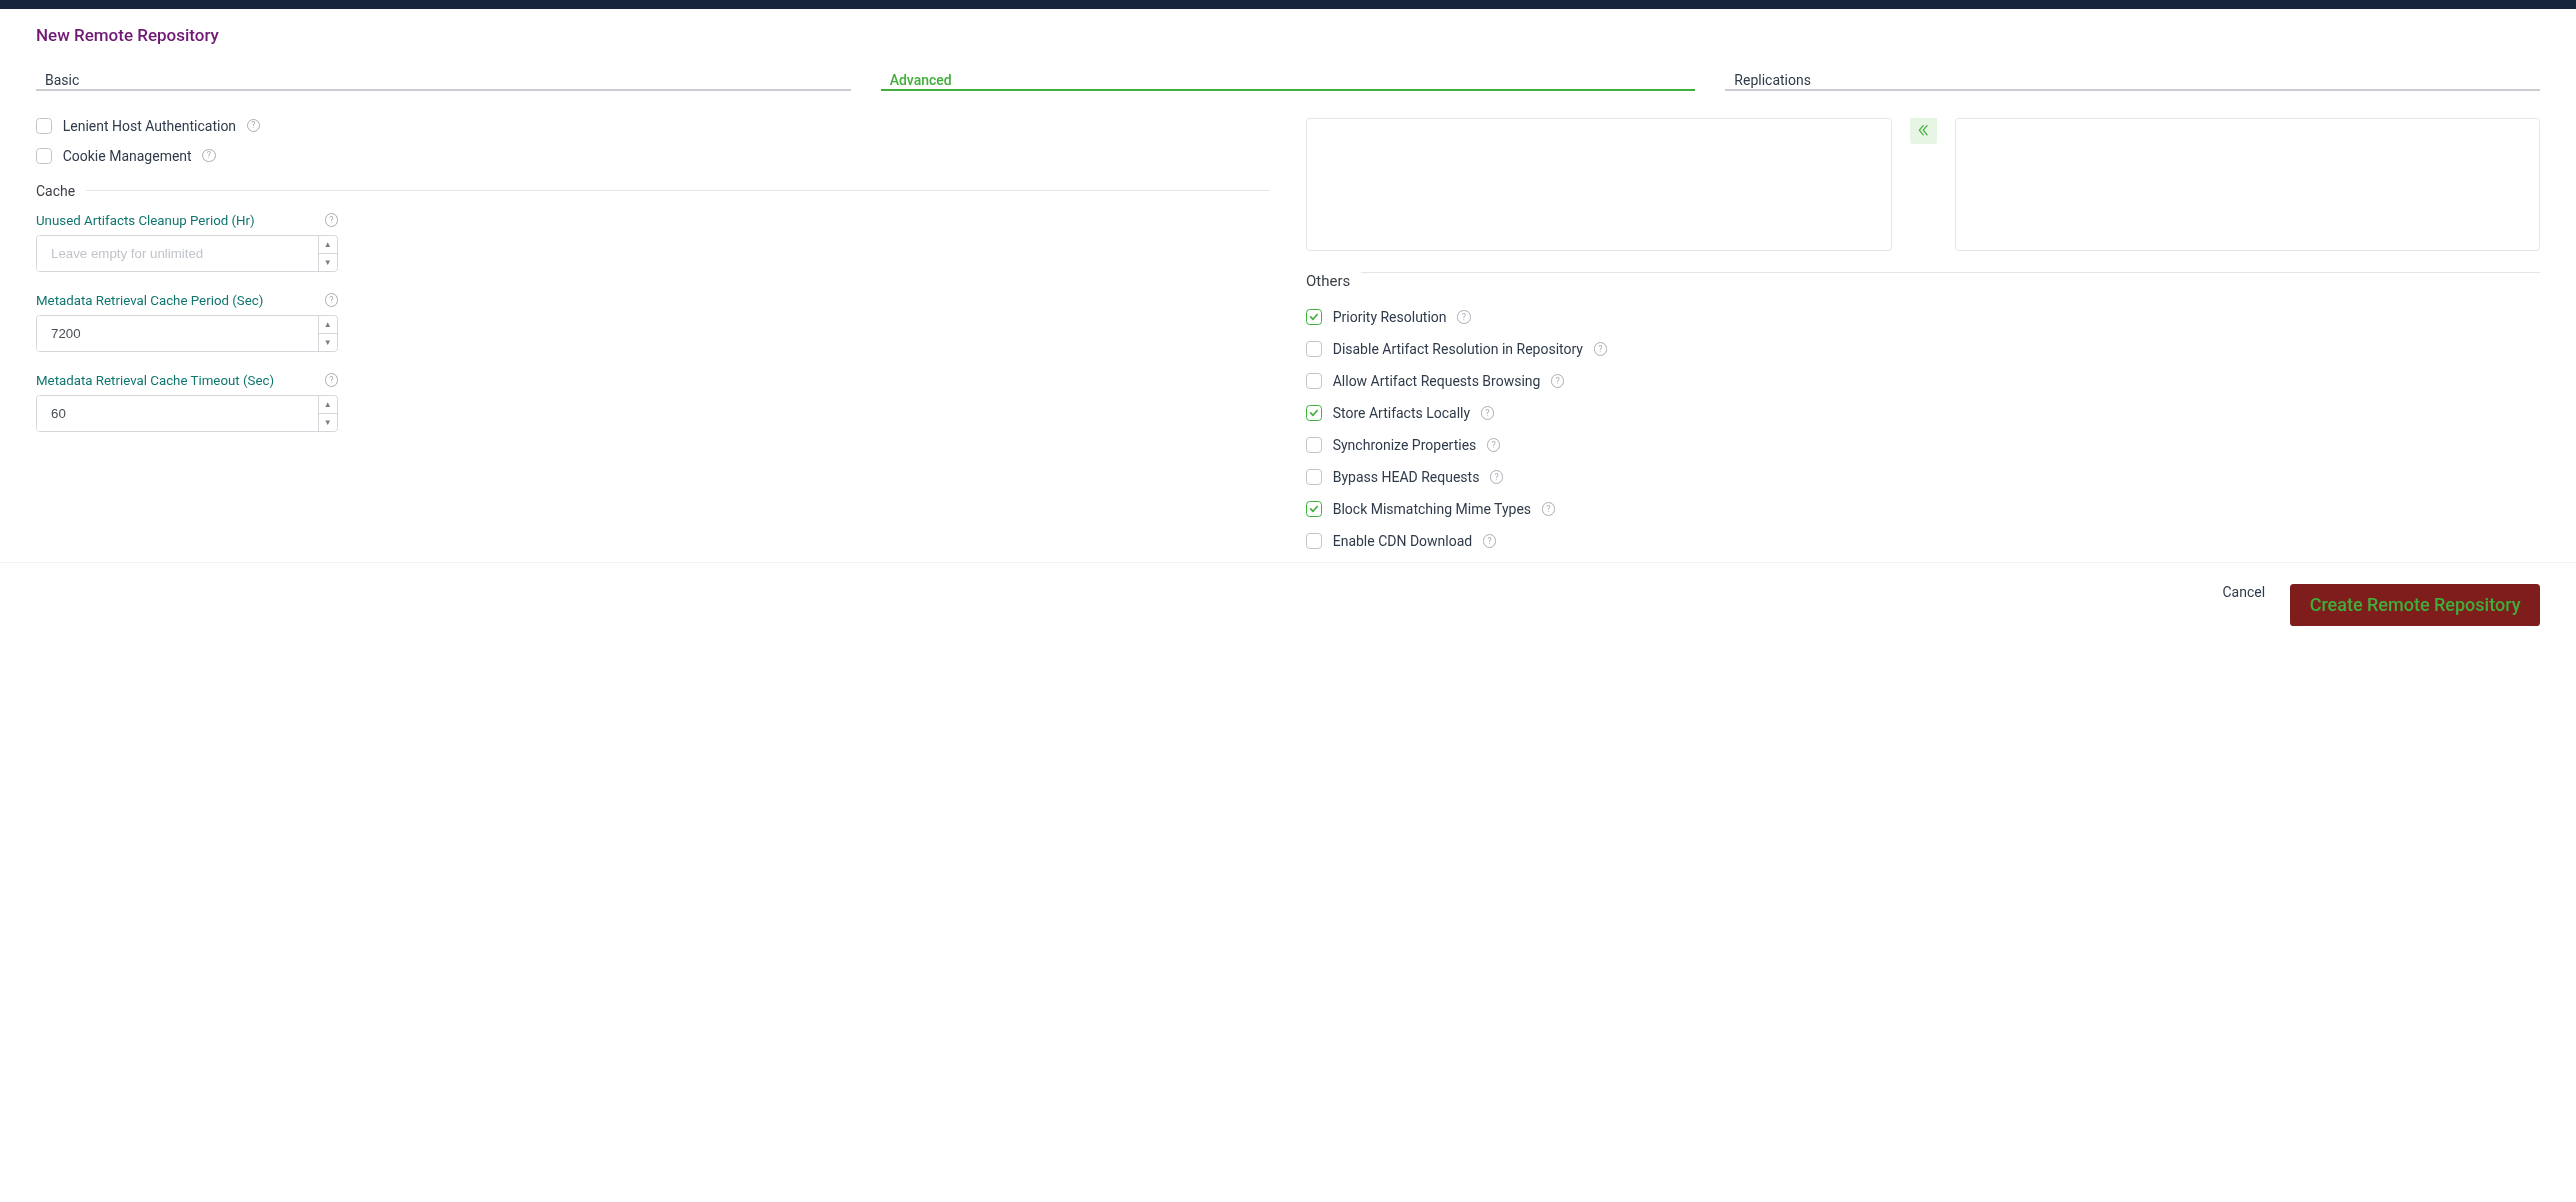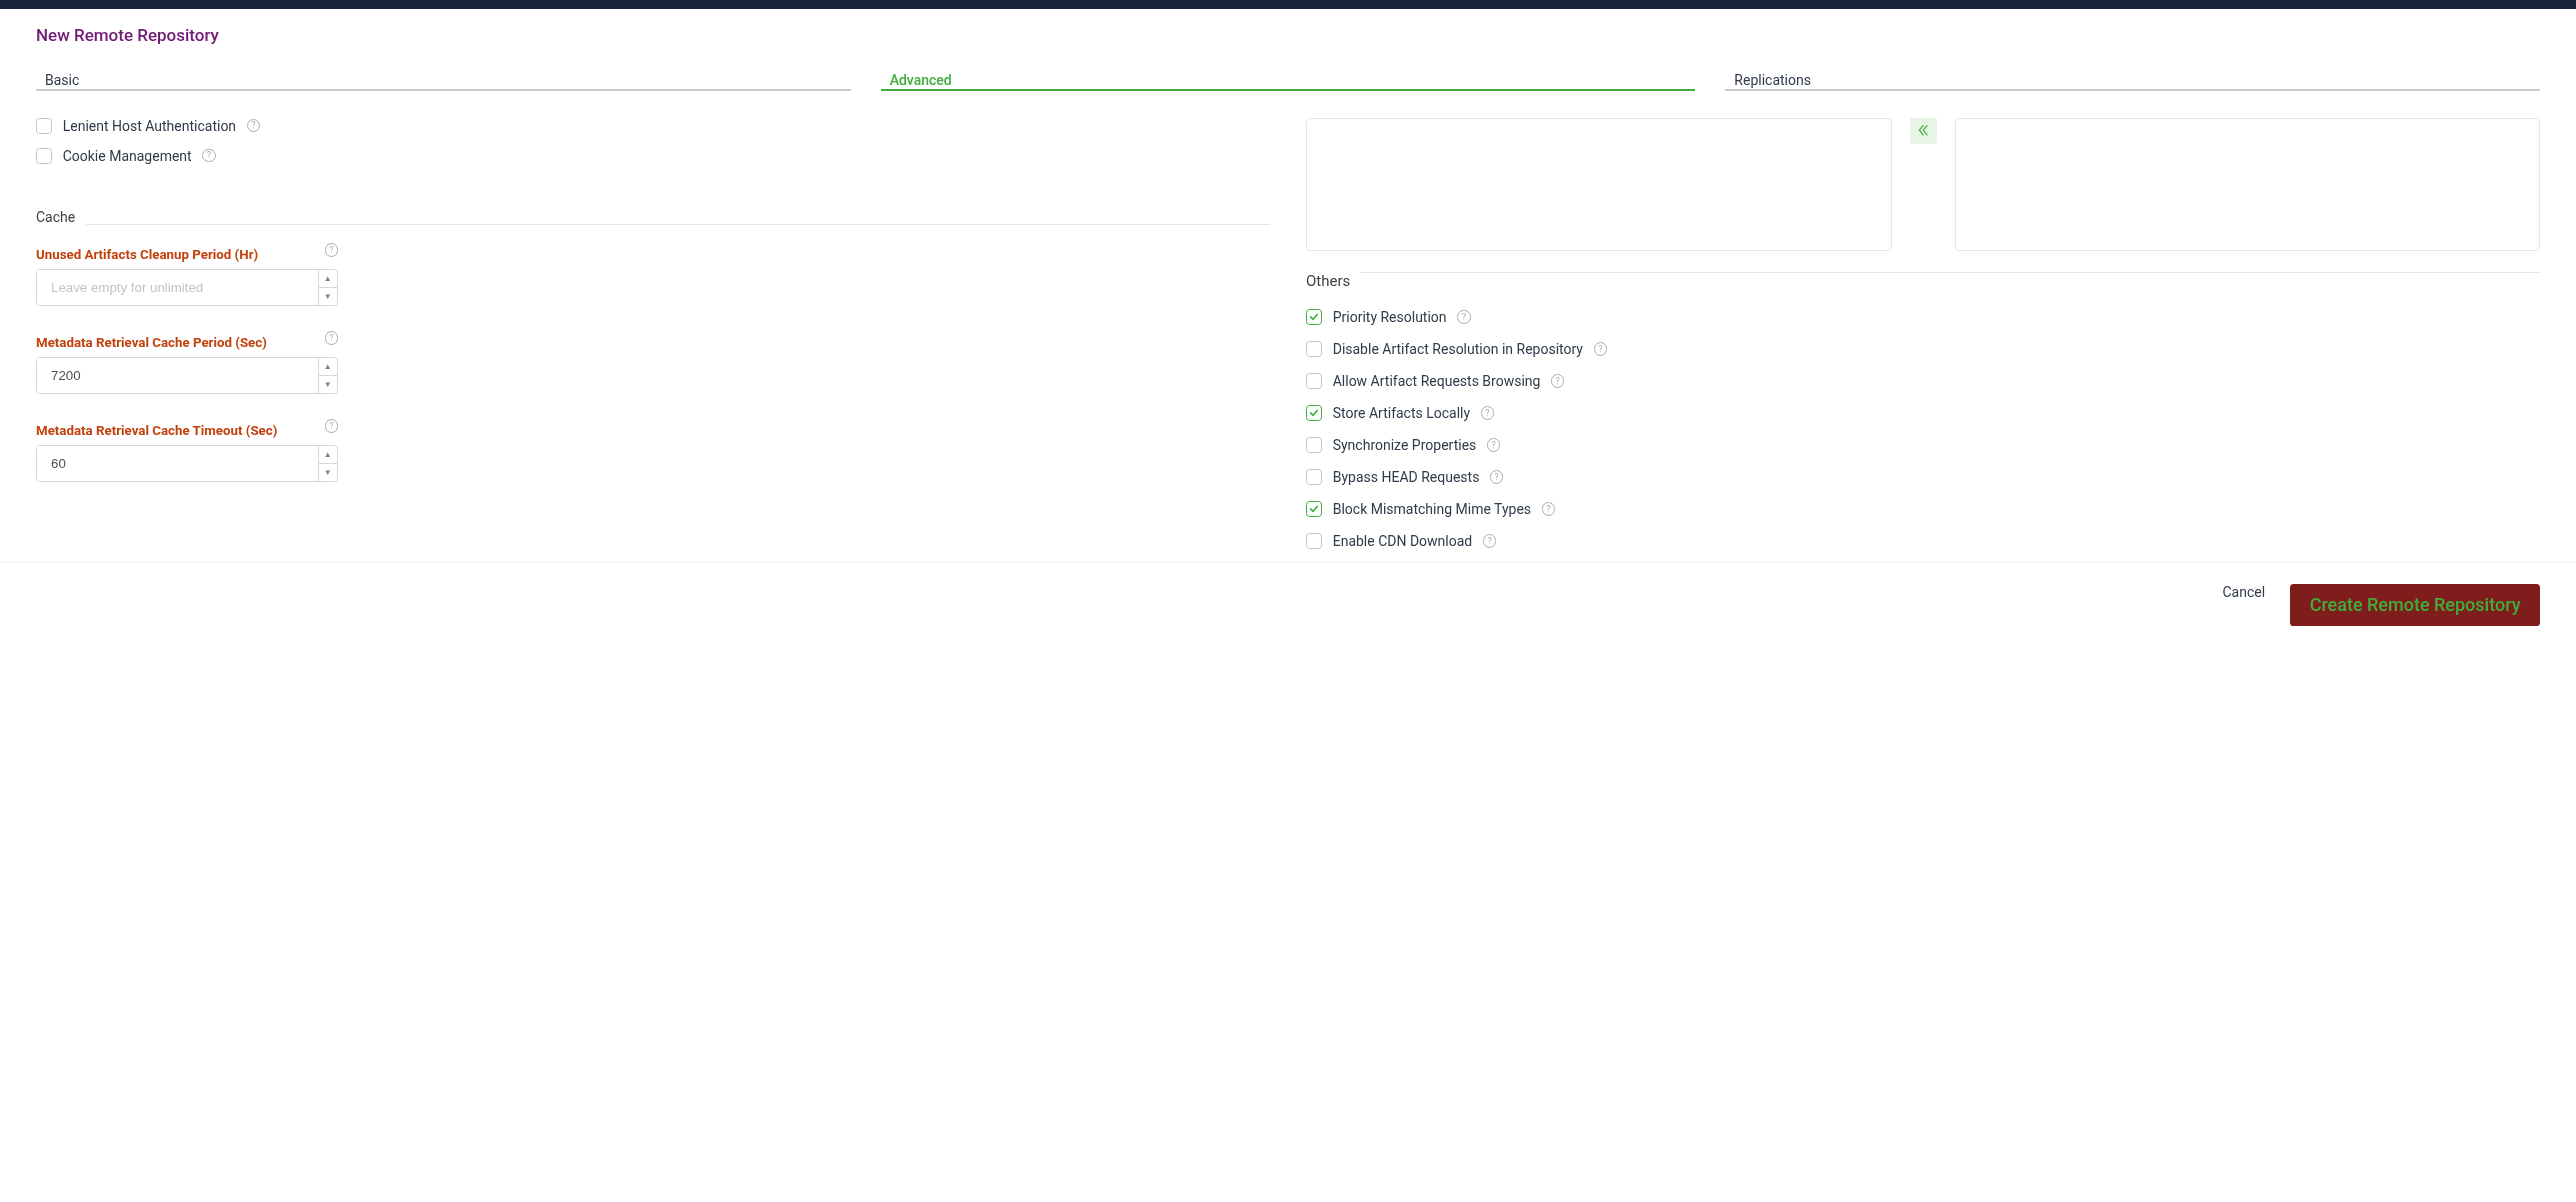--- a/index.html
+++ b/index.html
@@ -84,23 +84,23 @@
     display: inline-flex;
     align-items: center;
     justify-content: center;
     font-size: 9px;
     color: #a9adb4;
     cursor: help;
     flex-shrink: 0;
   }
   .section-head {
     display: flex;
-    align-items: flex-end;
+    align-items: center;
     gap: 10.7px;
-    margin-top: 45px;
+    margin-top: 19px;
     margin-bottom: 14px;
   }
   .section-head .label {
     font-size: 14px;
     color: #3a3f45;
     white-space: nowrap;
   }
   .section-head .rule {
     flex: 1;
     height: 0.9px;
@@ -112,23 +112,22 @@
   }
   .field-label-row {
     display: flex;
     align-items: center;
     justify-content: space-between;
     margin-bottom: 7px;
     max-width: 302px;
   }
   .field-label {
     font-size: 13.3px;
-    color: #c2410c;
-    font-weight: 700;
-    margin-top: 8px;
+    color: #0f766e;
+    font-weight: 400;
   }
   .spinner {
     display: flex;
     border: 0.9px solid #d4d7dc;
     border-radius: 3.6px;
     overflow: hidden;
     height: 37px;
   }
   .spinner input {
     border: none;

